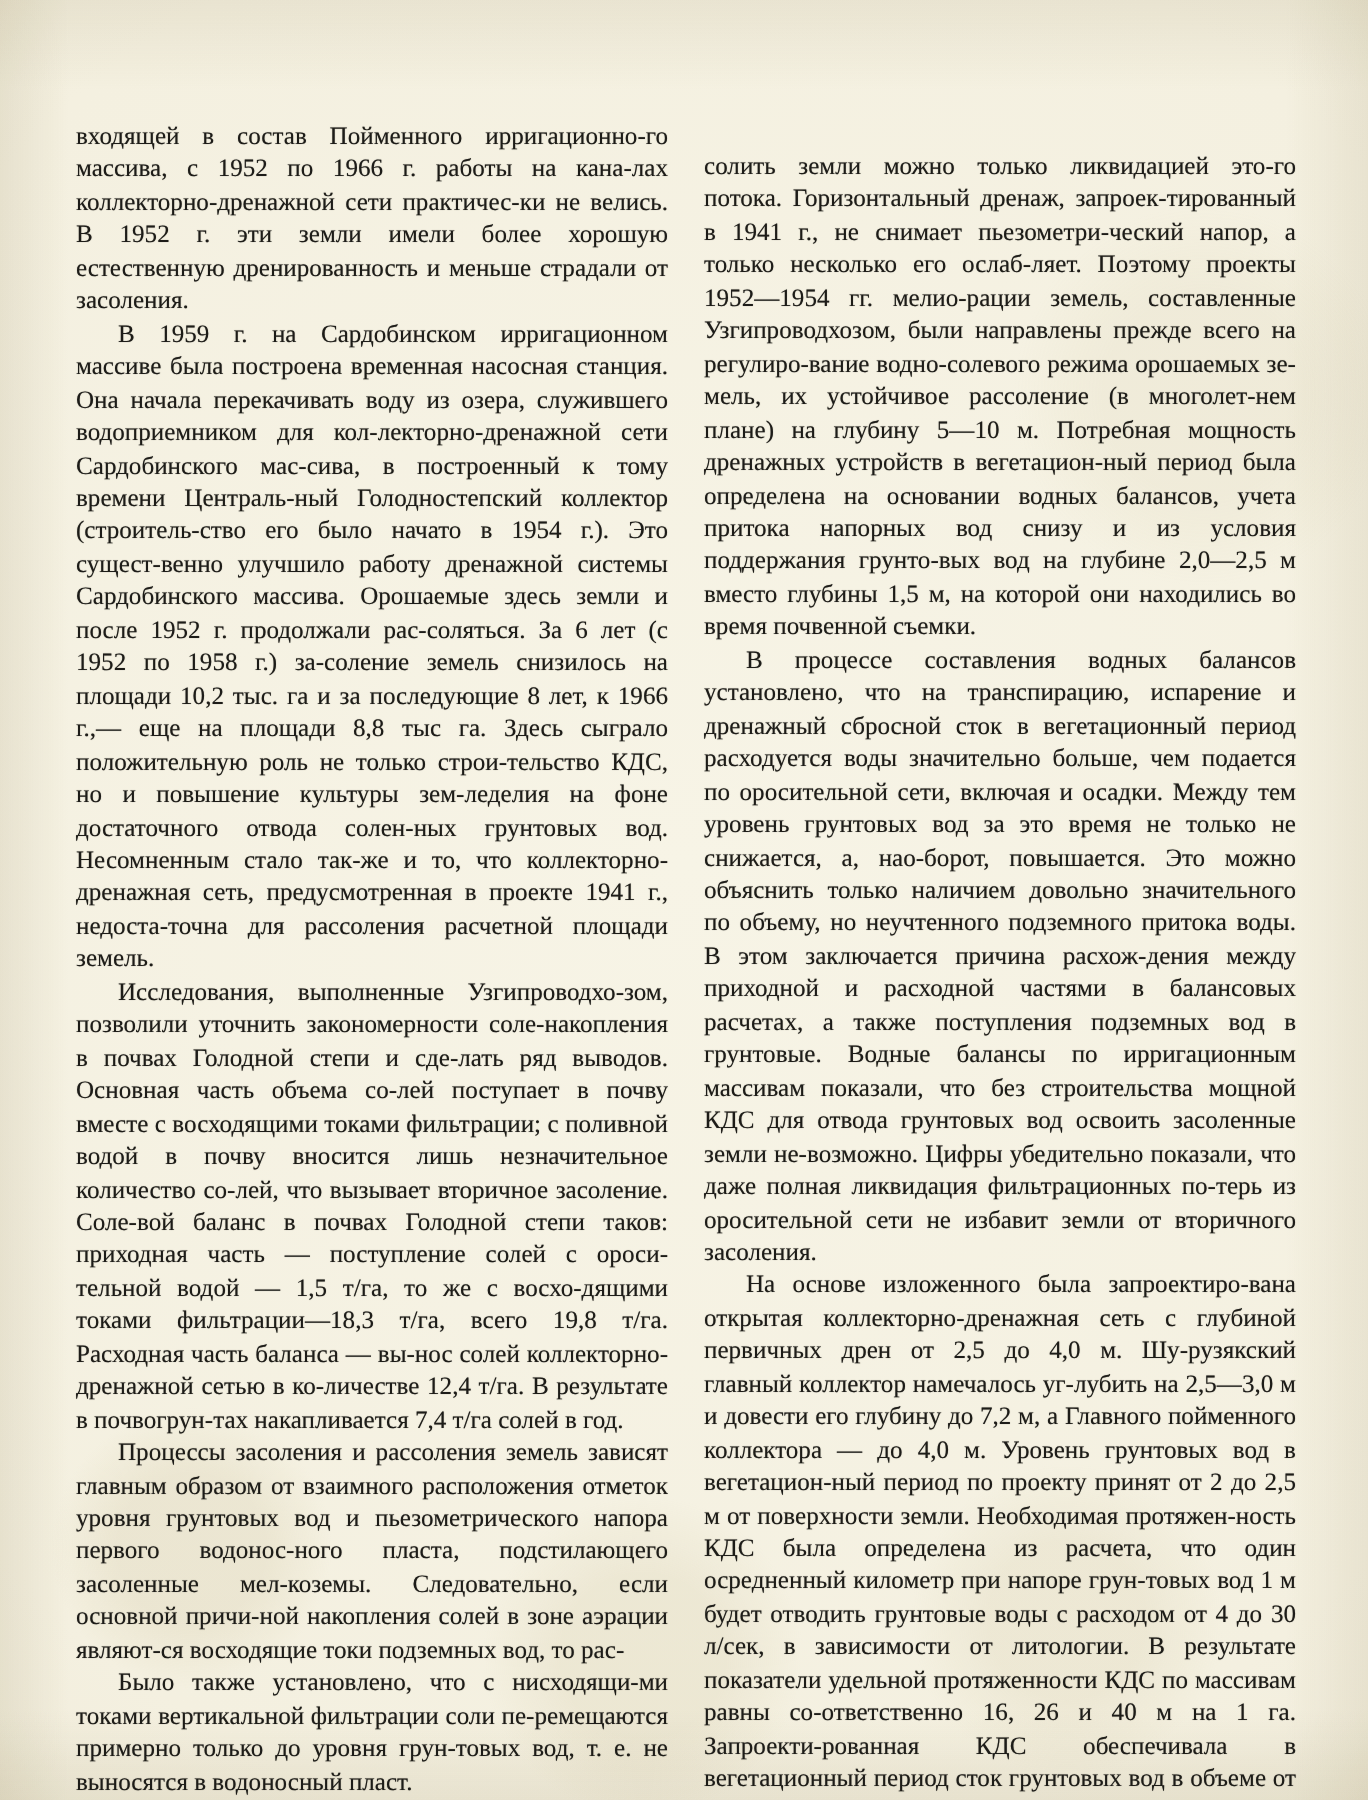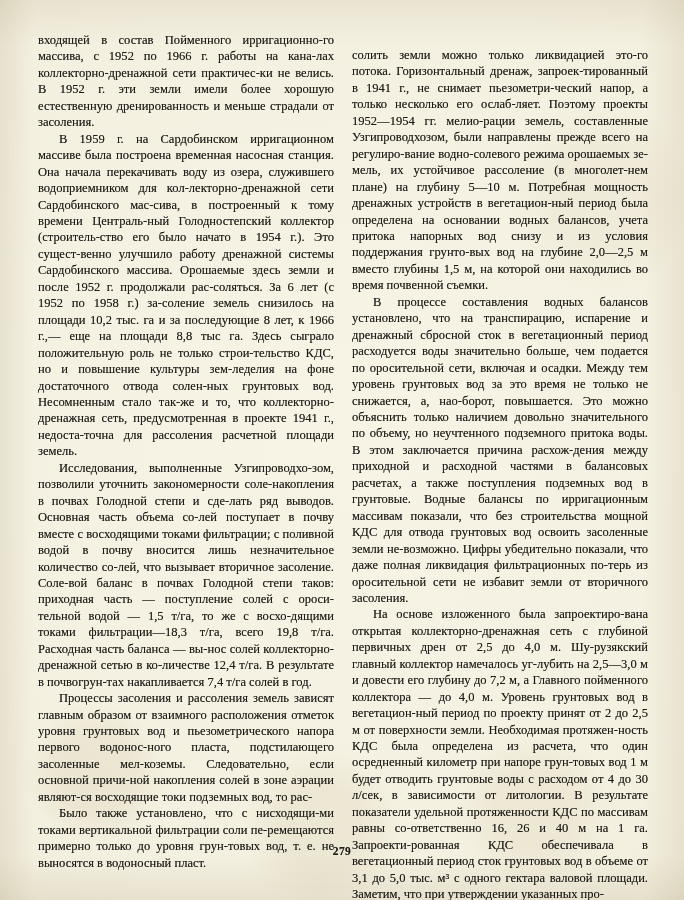--- a/index.html
+++ b/index.html
@@ -40,21 +40,21 @@
     background:
       radial-gradient(circle at 14% 86%, rgba(205,196,160,0.35) 0 38px, rgba(0,0,0,0) 70px),
       radial-gradient(circle at 47% 92%, rgba(205,196,160,0.30) 0 42px, rgba(0,0,0,0) 80px),
       radial-gradient(circle at 78% 90%, rgba(205,196,160,0.28) 0 40px, rgba(0,0,0,0) 78px),
       radial-gradient(circle at 88% 22%, rgba(208,200,166,0.22) 0 50px, rgba(0,0,0,0) 95px);
     mix-blend-mode: multiply;
   }
 
   .text-body {
     position: absolute;
-    top: 32px;
+    top: 60px;
     width: 296px;
     color: #1d1c18;
     font-size: 12.55px;
     line-height: 16.45px;
     text-align: justify;
     text-justify: inter-word;
     hyphens: manual;
     -webkit-font-smoothing: none;
   }
   #column-left  { left: 38px; }
@@ -105,15 +105,14 @@
     <p class="indented">Процессы засоления и рассоления земель зависят главным образом от взаимного расположения отметок уровня грунтовых вод и пьезометрического напора первого водонос-ного пласта, подстилающего засоленные мел-коземы. Следовательно, если основной причи-ной накопления солей в зоне аэрации являют-ся восходящие токи подземных вод, то рас-</p>
     <p class="indented">Было также установлено, что с нисходящи-ми токами вертикальной фильтрации соли пе-ремещаются примерно только до уровня грун-товых вод, т. е. не выносятся в водоносный пласт.</p>
   </div>
 
   <div class="text-body" id="column-right">
     <p>солить земли можно только ликвидацией это-го потока. Горизонтальный дренаж, запроек-тированный в 1941 г., не снимает пьезометри-ческий напор, а только несколько его ослаб-ляет. Поэтому проекты 1952—1954 гг. мелио-рации земель, составленные Узгипроводхозом, были направлены прежде всего на регулиро-вание водно-солевого режима орошаемых зе-мель, их устойчивое рассоление (в многолет-нем плане) на глубину 5—10 м. Потребная мощность дренажных устройств в вегетацион-ный период была определена на основании водных балансов, учета притока напорных вод снизу и из условия поддержания грунто-вых вод на глубине 2,0—2,5 м вместо глубины 1,5 м, на которой они находились во время почвенной съемки.</p>
     <p class="indented">В процессе составления водных балансов установлено, что на транспирацию, испарение и дренажный сбросной сток в вегетационный период расходуется воды значительно больше, чем подается по оросительной сети, включая и осадки. Между тем уровень грунтовых вод за это время не только не снижается, а, нао-борот, повышается. Это можно объяснить только наличием довольно значительного по объему, но неучтенного подземного притока воды. В этом заключается причина расхож-дения между приходной и расходной частями в балансовых расчетах, а также поступления подземных вод в грунтовые. Водные балансы по ирригационным массивам показали, что без строительства мощной КДС для отвода грунтовых вод освоить засоленные земли не-возможно. Цифры убедительно показали, что даже полная ликвидация фильтрационных по-терь из оросительной сети не избавит земли от вторичного засоления.</p>
     <p class="indented">На основе изложенного была запроектиро-вана открытая коллекторно-дренажная сеть с глубиной первичных дрен от 2,5 до 4,0 м. Шу-рузякский главный коллектор намечалось уг-лубить на 2,5—3,0 м и довести его глубину до 7,2 м, а Главного пойменного коллектора — до 4,0 м. Уровень грунтовых вод в вегетацион-ный период по проекту принят от 2 до 2,5 м от поверхности земли. Необходимая протяжен-ность КДС была определена из расчета, что один осредненный километр при напоре грун-товых вод 1 м будет отводить грунтовые воды с расходом от 4 до 30 л/сек, в зависимости от литологии. В результате показатели удельной протяженности КДС по массивам равны со-ответственно 16, 26 и 40 м на 1 га. Запроекти-рованная КДС обеспечивала в вегетационный период сток грунтовых вод в объеме от 3,1 до 5,0 тыс. м³ с одного гектара валовой площади. Заметим, что при утверждении указанных про-</p>
   </div>
 
-  <div class="page-number">279</div>
 
 </div>
 
 </body></html>

